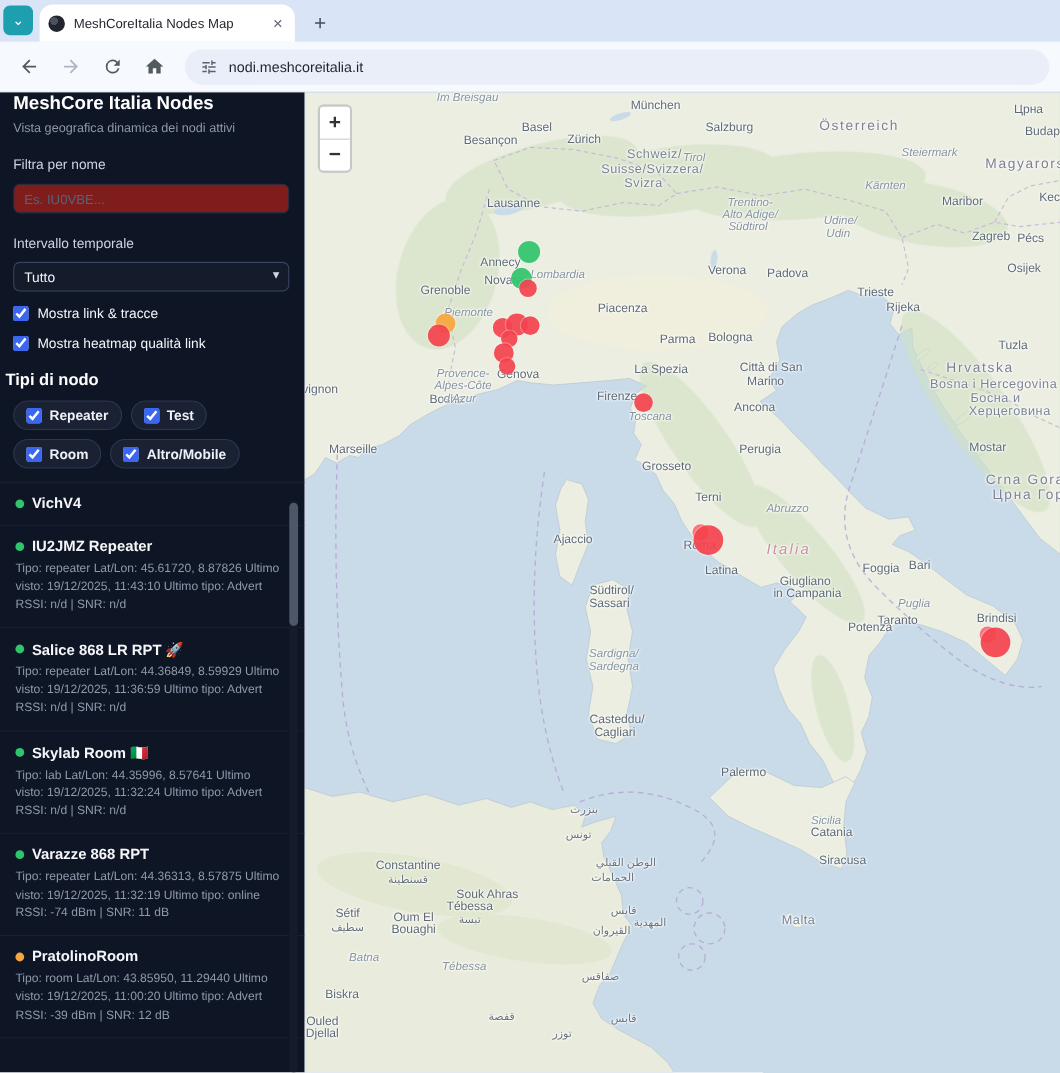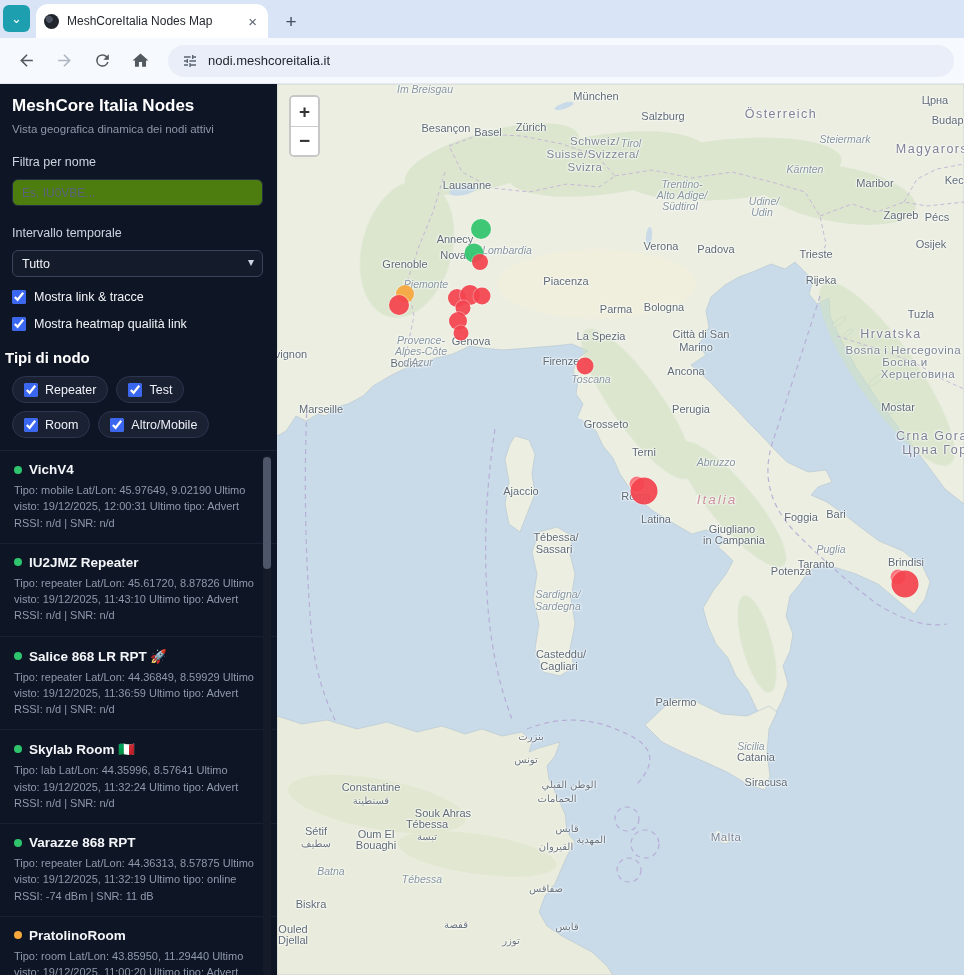--- a/index.html
+++ b/index.html
@@ -19,35 +19,35 @@
   .navbtn.disabled svg { fill:#aeb6c2; }
   .omnibox { flex:1; height:32px; background:#e9eef8; border-radius:16px; display:flex; align-items:center; padding:0 14px; gap:10px; margin-left:6px; }
   .omnibox svg { width:16px; height:16px; fill:#5a6270; flex:none; }
   .url { font-size:13px; color:#1f242c; }
 
   
   .app { display:flex; height:891px; }
 
   
   .sidebar { width:277px; background:#0e1524; color:#e8ecf4; display:flex; flex-direction:column; position:relative; flex:none; }
-  .sb-top { padding:12px 14px 0 12px; }
+  .sb-top { padding:0 14px 0 12px; }
   .sb-title { font-size:17px; font-weight:bold; color:#ffffff; }
   .sb-sub { font-size:11.5px; color:#8d97a9; margin-top:7px; }
   .sb-label { font-size:12.5px; color:#ccd3e0; margin-top:20px; }
-  .filter-input { margin-top:10px; width:100%; height:27px; background:#4d7c0f; border:1px solid #242e44; border-radius:6px; color:#e6e9f0; font-size:12px; padding:0 9px; font-family:"Liberation Sans",sans-serif; }
+  .filter-input { margin-top:10px; width:100%; height:27px; background:#7f1d1d; border:1px solid #242e44; border-radius:6px; color:#e6e9f0; font-size:12px; padding:0 9px; font-family:"Liberation Sans",sans-serif; }
   .filter-input::placeholder { color:#58627a; }
   .select-wrap { position:relative; margin-top:10px; }
   .interval { width:100%; height:27px; background:#141b2b; border:1px solid #39445c; border-radius:6px; color:#f2f4f8; font-size:12.5px; padding:0 9px; appearance:none; -webkit-appearance:none; font-family:"Liberation Sans",sans-serif; }
   .select-wrap .chev { position:absolute; right:9px; top:5px; color:#cfd6e4; font-size:12px; pointer-events:none; }
   .toggle { display:flex; align-items:center; gap:8px; margin-top:13px; font-size:12.5px; color:#f2f4f8; }
   input[type=checkbox] { width:14px; height:14px; accent-color:#3a66f0; flex:none; }
   .types-title { font-size:15px; font-weight:bold; color:#fff; margin:18px 0 0 -7px; }
   .pill-row { display:flex; flex-wrap:wrap; gap:8px; margin-top:10px; padding-bottom:12px; }
   .pill { display:inline-flex; align-items:center; gap:7px; background:#1a2133; border:1px solid #2c3650; border-radius:15px; height:27px; padding:0 11px; }
-  .pill-label { font-size:12.5px; color:#eef1f7; }
+  .pill-label { font-size:12.5px; color:#eef1f7;font-weight:bold; }
 
   .node-list { flex:1; overflow:hidden; border-top:1px solid #1b2334; position:relative; }
   .node-item { padding:11px 22px 12px 14px; border-bottom:1px solid #182033; }
   .node-head { display:flex; align-items:center; gap:7px; }
   .node-dot { width:8px; height:8px; border-radius:50%; flex:none; }
   .node-name { font-size:13.5px; font-weight:bold; color:#f4f6fa; }
   .node-details { margin-top:5px; font-size:11px; line-height:1.48; color:#8e99ad; }
   .sb-scrollbar { position:absolute; top:0; right:6px; width:8px; bottom:0; background:#151b29; border-radius:4px; }
   .sb-thumb { position:absolute; top:2px; left:0; width:8px; height:112px; background:#4d5769; border-radius:4px; }
 
@@ -154,21 +154,20 @@
           </label>
         </div>
     </div>
     <div class="node-list">
 
         <div class="node-item">
           <div class="node-head">
             <span class="node-dot" style="background: rgb(47, 197, 109);"></span>
             <span class="node-name">VichV4</span>
           </div>
-          <div class="node-details">Tipo: mobile Lat/Lon: 45.97649, 9.02190 Ultimo visto: 19/12/2025, 12:00:31 Ultimo tipo: Advert RSSI: n/d | SNR: n/d</div>
         </div>
 
         <div class="node-item">
           <div class="node-head">
             <span class="node-dot" style="background: rgb(47, 197, 109);"></span>
             <span class="node-name">IU2JMZ Repeater</span>
           </div>
           <div class="node-details">Tipo: repeater Lat/Lon: 45.61720, 8.87826 Ultimo visto: 19/12/2025, 11:43:10 Ultimo tipo: Advert RSSI: n/d | SNR: n/d</div>
         </div>
 
@@ -277,21 +276,21 @@
         <circle cx="352" cy="786" r="12"></circle>
       </g>
     </svg>
 
     <div class="map-labels">
 
         <span class="map-label region" style="left: 148px; top: 5px;">Im Breisgau</span>
 
         <span class="map-label" style="left: 319px; top: 12px;">München</span>
 
-        <span class="map-label" style="left: 211px; top: 48px;">Basel</span>
+        <span class="map-label" style="left: 211px; top: 32px;">Basel</span>
 
         <span class="map-label" style="left: 254px; top: 43px;">Zürich</span>
 
         <span class="map-label" style="left: 386px; top: 32px;">Salzburg</span>
 
         <span class="map-label country-lg" style="left: 504px; top: 30px;">Österreich</span>
 
         <span class="map-label" style="left: 658px; top: 16px;">Црна</span>
 
         <span class="map-label" style="left: 678px; top: 36px;">Budapest</span>
@@ -335,21 +334,21 @@
         <span class="map-label" style="left: 178px; top: 155px;">Annecy</span>
 
         <span class="map-label" style="left: 181px; top: 171px;">Novara</span>
 
         <span class="map-label region" style="left: 230px; top: 166px;">Lombardia</span>
 
         <span class="map-label" style="left: 384px; top: 162px;">Verona</span>
 
         <span class="map-label" style="left: 439px; top: 165px;">Padova</span>
 
-        <span class="map-label" style="left: 519px; top: 170px; margin-left: 20px;">Trieste</span>
+        <span class="map-label" style="left: 519px; top: 182px;">Trieste</span>
 
         <span class="map-label" style="left: 654px; top: 160px;">Osijek</span>
 
         <span class="map-label" style="left: 544px; top: 196px;">Rijeka</span>
 
         <span class="map-label" style="left: 289px; top: 197px;">Piacenza</span>
 
         <span class="map-label region" style="left: 149px; top: 200px;">Piemonte</span>
 
         <span class="map-label" style="left: 128px; top: 180px;">Grenoble</span>
@@ -423,21 +422,21 @@
         <span class="map-label" style="left: 559px; top: 430px;">Bari</span>
 
         <span class="map-label region" style="left: 554px; top: 465px;">Puglia</span>
 
         <span class="map-label" style="left: 539px; top: 480px;">Taranto</span>
 
         <span class="map-label" style="left: 629px; top: 478px;">Brindisi</span>
 
         <span class="map-label" style="left: 514px; top: 487px;">Potenza</span>
 
-        <span class="map-label" style="left: 279px; top: 453px;">Tébessa/</span>
+        <span class="map-label" style="left: 279px; top: 453px;">Südtirol/</span>
 
         <span class="map-label" style="left: 277px; top: 465px;">Sassari</span>
 
         <span class="map-label region" style="left: 281px; top: 510px;">Sardigna/</span>
 
         <span class="map-label region" style="left: 281px; top: 522px;">Sardegna</span>
 
         <span class="map-label" style="left: 244px; top: 407px;">Ajaccio</span>
 
         <span class="map-label" style="left: 284px; top: 570px;">Casteddu/</span>

